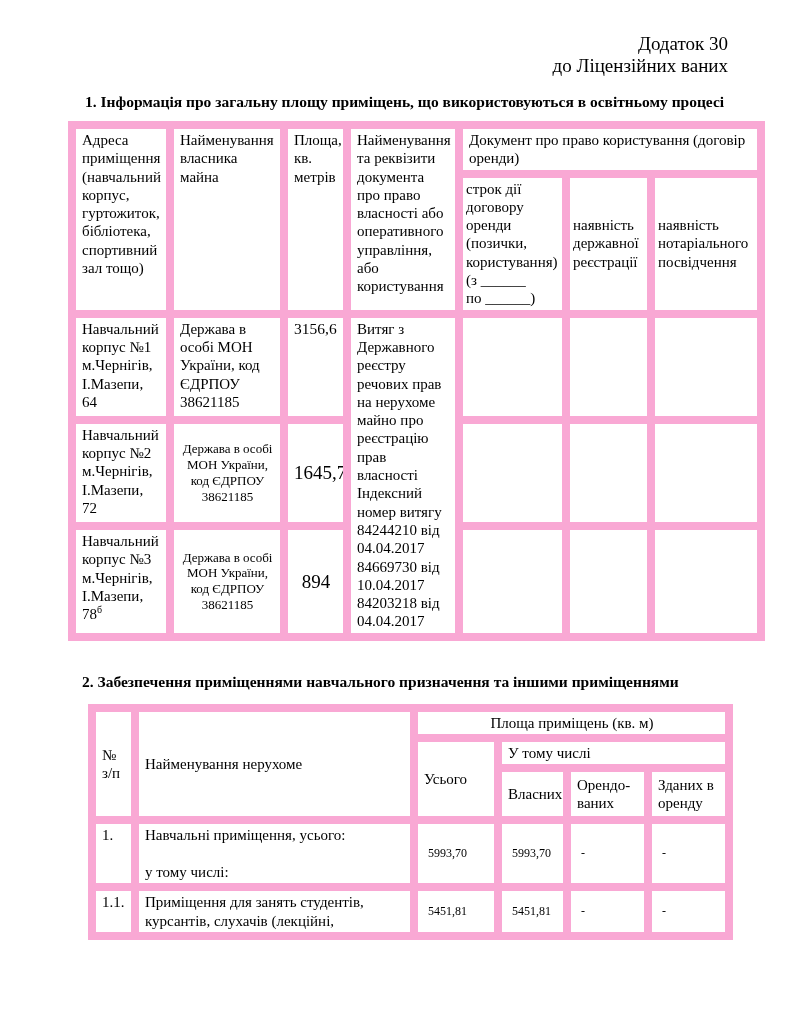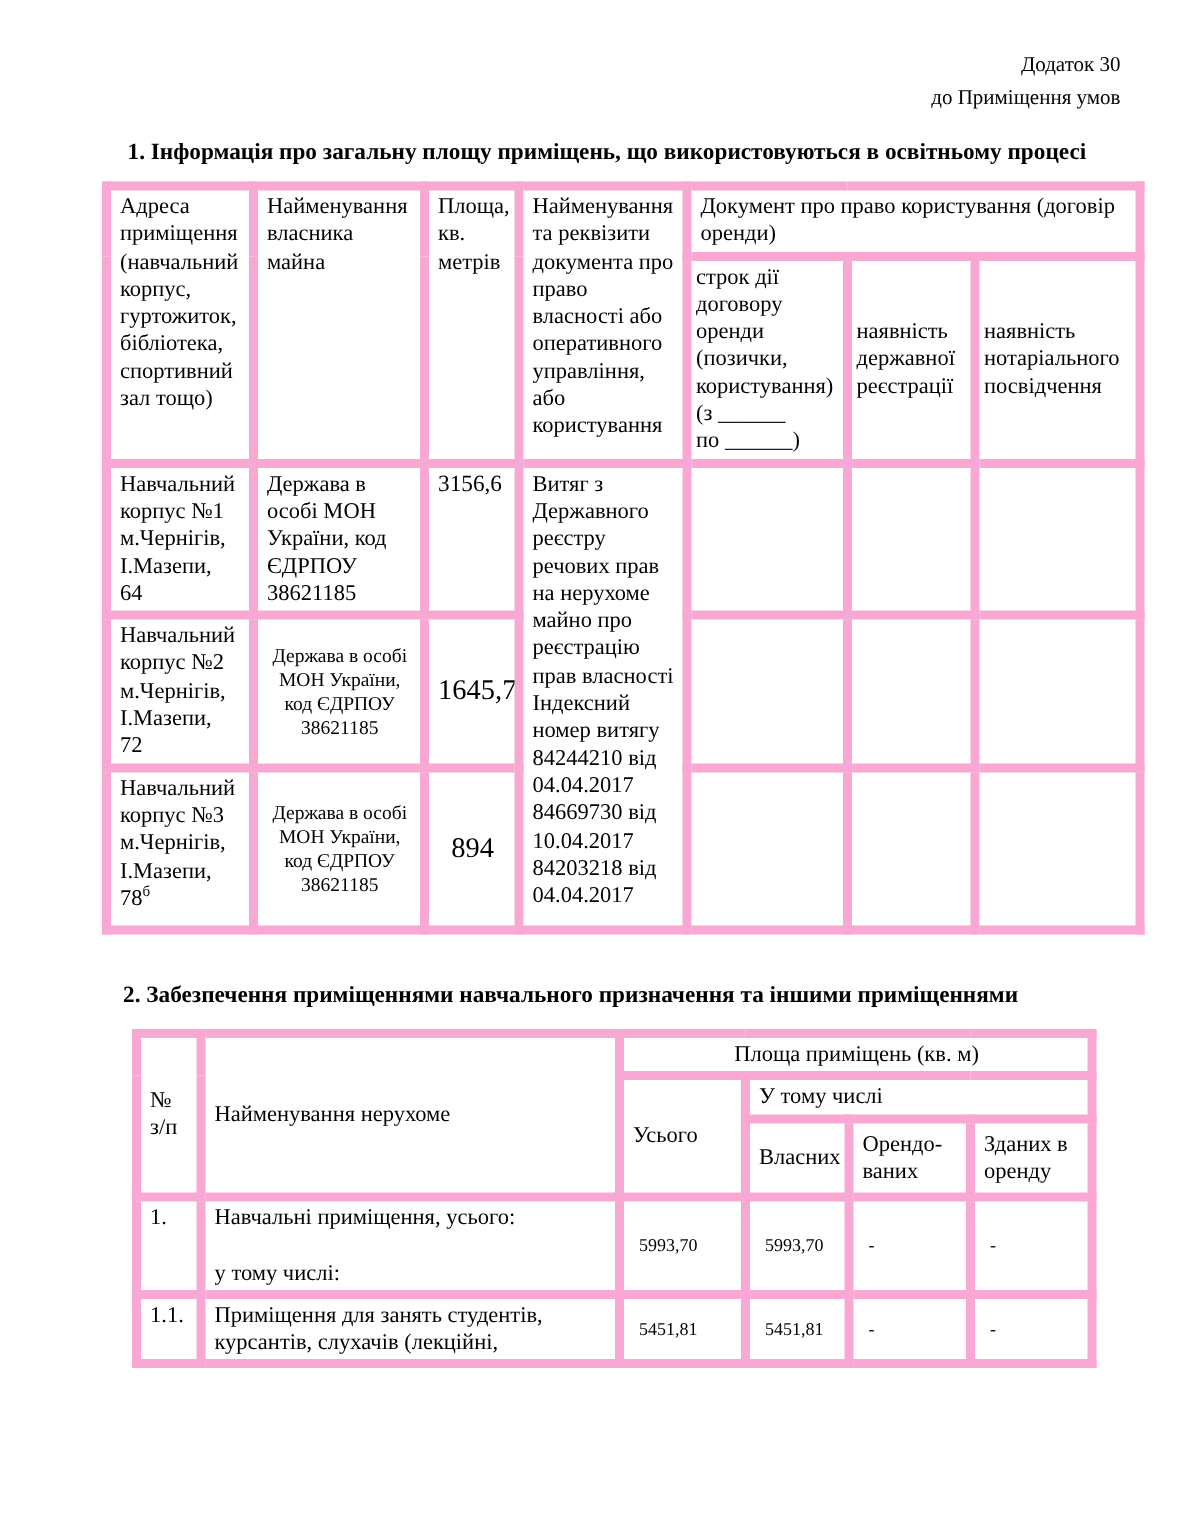--- a/index.html
+++ b/index.html
@@ -8,23 +8,23 @@
     position: relative;
     width: 791px;
     height: 1024px;
     background: #ffffff;
     color: #000000;
     font-family: "Liberation Serif", "DejaVu Serif", serif;
     overflow: hidden;
   }
   .annex-block {
     padding-top: 33px;
-    padding-right: 44px;
+    padding-right: 63px;
     text-align: right;
-    font-size: 14px;
+    font-size: 19px;
     line-height: 22px;
   }
   .title-block {
     width: 689px;
     margin-left: 68px;
     text-align: center;
   }
   .doc-title {
     margin-top: 12px;
     font-size: 17px;
@@ -42,21 +42,21 @@
     line-height: 20px;
   }
   .sec1-heading { margin: 15px 30px 9px 85px; }
   .sec2-heading { margin: 31px 30px 12px 82px; }
 
   table {
     border-collapse: collapse;
     table-layout: fixed;
   }
   th, td {
-    border: 6px solid #f9a8d4;
+    border: 8px solid #f9a8d4;
     padding: 2px 5px 2px 6px;
     font-weight: normal;
     font-size: 15px;
     line-height: 1.22;
     vertical-align: top;
     text-align: left;
     white-space: pre-line;
     overflow: hidden;
     margin-left: 40px;
   }
@@ -105,21 +105,21 @@
   .t2 .name-body { vertical-align: middle; }
   .t2 .val-cell  { vertical-align: middle; font-size: 12px; padding-left: 10px; }
 </style>
 </head>
 <body>
 
 <div class="page">
 
   <div class="annex-block">
     <div>Додаток 30</div>
-    <div>до Приміщення умов</div>
+    <div>до Ліцензійних ваних</div>
   </div>
 
 
   <div class="section-heading sec1-heading">1. Інформація про загальну площу приміщень, що використовуються в освітньому процесі</div>
 
   <table class="t1">
     <colgroup>
       <col style="width:98px">
         <col style="width:114px">
         <col style="width:63px">

